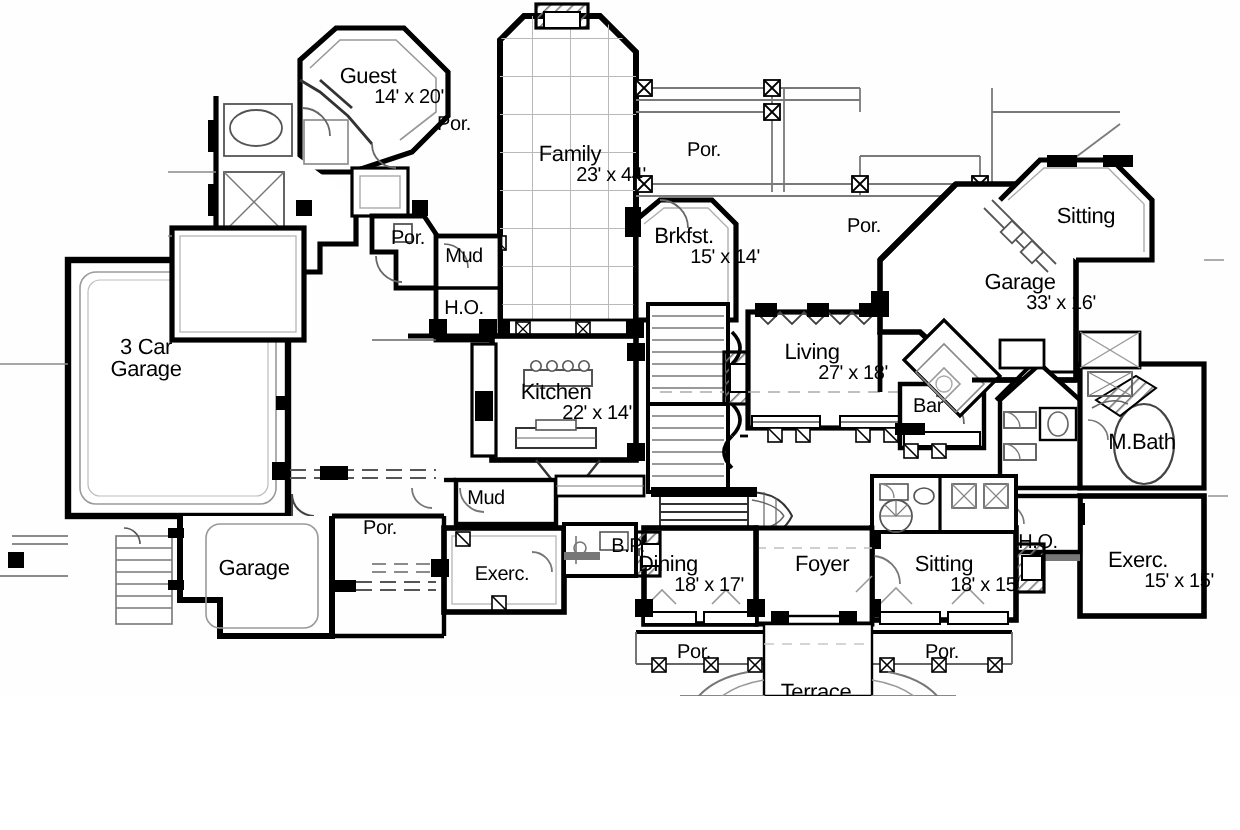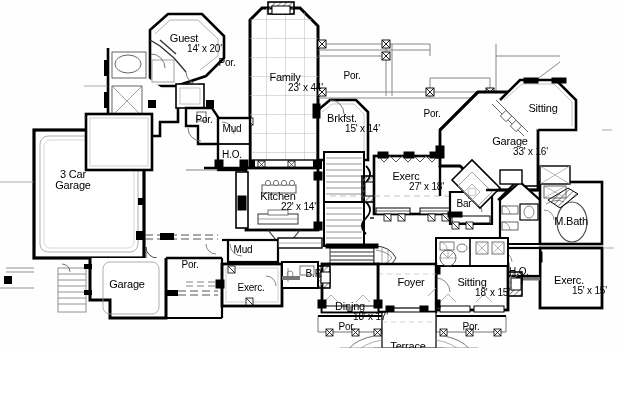--- a/index.html
+++ b/index.html
@@ -613,21 +613,21 @@
     <span class="dim">33' x 16'</span>
   </div>
   <div class="lbl xs" style="left:232px;top:155px;">
     <span class="nm">H.O.</span>
   </div>
   <div class="lbl sm" style="left:73px;top:180px;">
     <span class="nm">3 Car</span>
     <span class="nm">Garage</span>
   </div>
   <div class="lbl sm" style="left:406px;top:182px;">
-    <span class="nm">Exerc</span>
+    <span class="nm">Living</span>
     <span class="dim">27' x 18'</span>
   </div>
   <div class="lbl sm" style="left:278px;top:202px;">
     <span class="nm">Kitchen</span>
     <span class="dim">22' x 14'</span>
   </div>
   <div class="lbl xs" style="left:464px;top:204px;">
     <span class="nm">Bar</span>
   </div>
   <div class="lbl sm" style="left:551px;top:222px;margin-left:20px;">
@@ -641,21 +641,21 @@
   </div>
   <div class="lbl xs" style="left:296px;top:274px;padding-left:36px;">
     <span class="nm">B.P.</span>
   </div>
   <div class="lbl sm" style="left:127px;top:285px;">
     <span class="nm">Garage</span>
   </div>
   <div class="lbl xs" style="left:251px;top:288px;">
     <span class="nm">Exerc.</span>
   </div>
-  <div class="lbl sm" style="left:350px;top:288px;margin-top:24px;">
+  <div class="lbl sm" style="left:334px;top:288px;">
     <span class="nm">Dining</span>
     <span class="dim">18' x 17'</span>
   </div>
   <div class="lbl sm" style="left:411px;top:283px;">
     <span class="nm">Foyer</span>
   </div>
   <div class="lbl sm" style="left:472px;top:288px;">
     <span class="nm">Sitting</span>
     <span class="dim">18' x 15'</span>
   </div>

